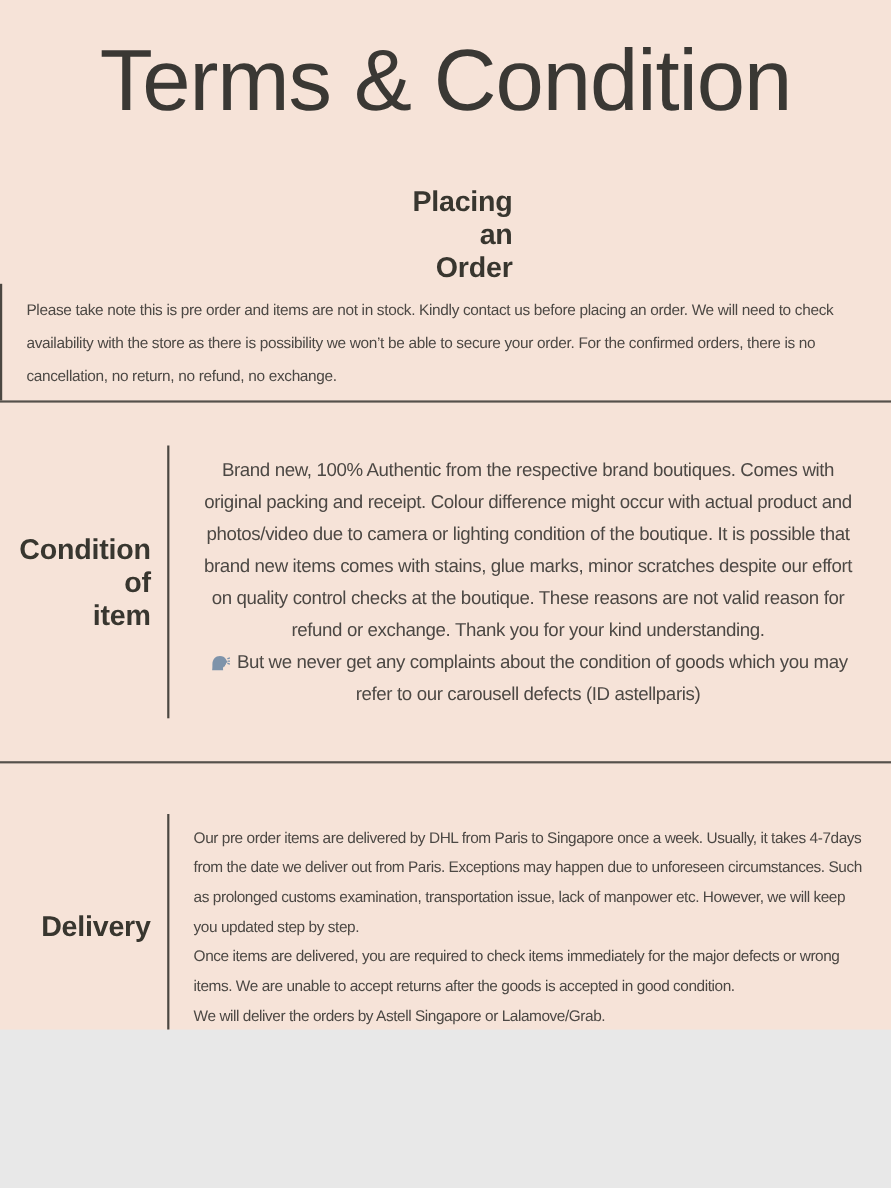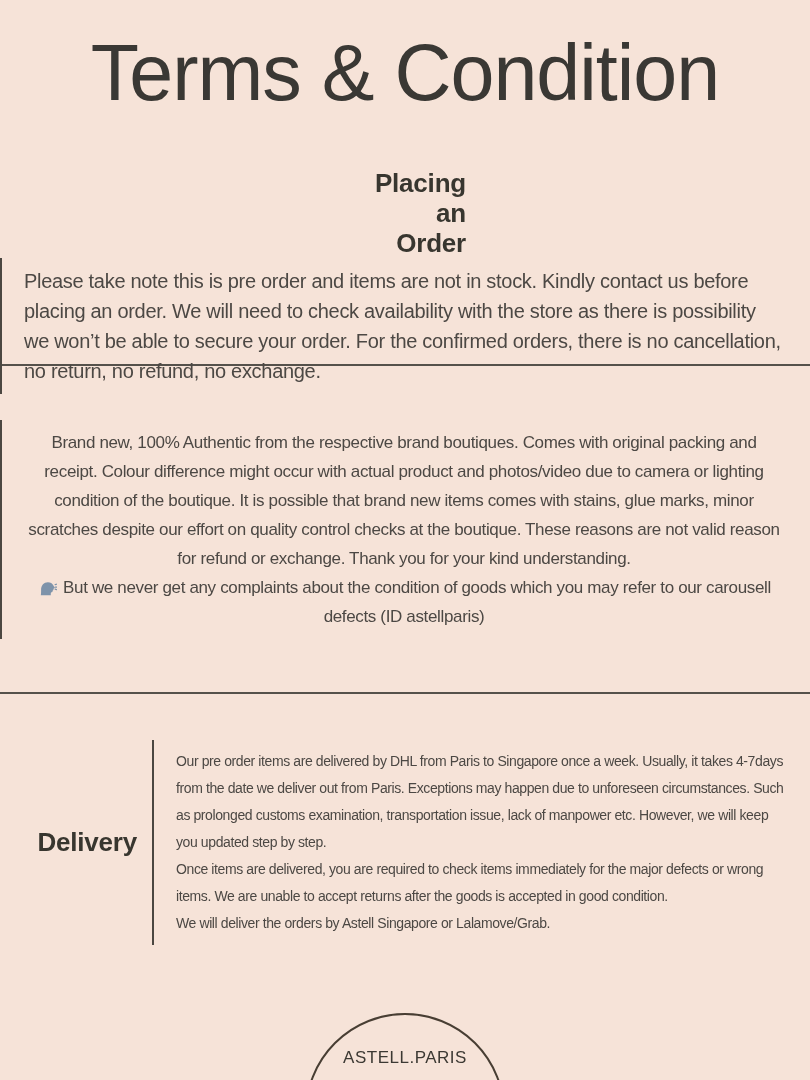--- a/index.html
+++ b/index.html
@@ -3,21 +3,21 @@
 <meta charset="utf-8">
 <style>
   html, body { margin: 0; padding: 0; }
   body {
     font-family: "Liberation Sans", sans-serif;
     background: #e8e8e8;
   }
   .page {
     position: relative;
     width: 810px;
-    height: 1080px;
+    height: 936px;
     margin: 0 auto;
     background: #f6e3d8;
     overflow: hidden;
     color: #4c4844;
   }
 
   
   .title-wrap {
     padding-top: 24px;
     text-align: center;
@@ -51,21 +51,21 @@
     white-space: pre-line;
   }
   .section-content {
     flex: 1;
     border-left: 2px solid #4b4741;
     padding: 8px 26px 8px 22px;
   }
 
   .section-1 { height: 196px; margin-top: 46px; flex-direction: column; }
   .section-1 .section-content {
-    font-size: 20px;
+    font-size: 14px;
     line-height: 30px;
     letter-spacing: -0.3px;
   }
 
   .section-2 { height: 326px; }
   .section-2 .section-content {
     font-size: 17px;
     line-height: 29px;
     letter-spacing: -0.35px;
     text-align: center;
@@ -131,20 +131,23 @@
 an
 Order</div>
     <div class="section-content">
       <span>Please take note this is pre order and items are not in stock. Kindly contact us before placing an order. We will need to check availability with the store as there is possibility we won’t be able to secure your order. For the confirmed orders, there is no cancellation, no return, no refund, no exchange.</span>
     </div>
   </div>
 
   <div class="divider"></div>
 
   <div class="section section-2">
+    <div class="section-label">Condition
+of
+item</div>
     <div class="section-content">
       <div>
         <span>Brand new, 100% Authentic from the respective brand boutiques. Comes with original packing and receipt. Colour difference might occur with actual product and photos/video due to camera or lighting condition of the boutique. It is possible that brand new items comes with stains, glue marks, minor scratches despite our effort on quality control checks at the boutique. These reasons are not valid reason for refund or exchange. Thank you for your kind understanding.</span>
       </div>
       <div>
         <span class="note-icon">
           <svg viewBox="0 0 24 24" width="20" height="20" aria-hidden="true">
             <path fill="#7e93aa" d="M4.6 22c.4-2.8.3-4.7.3-6.6 0-5.3 3.4-9 8.2-9 3.1 0 5.2 1.4 6.4 3.4.5.9.9 1.8 1.6 2.5.5.5.4 1-.2 1.2l-1.1.5c.3 1-.1 1.8-.9 2.1-.1 1.5-.7 2.3-2.1 2.4-.4 1.2-.4 2.2-.2 3.5z"></path>
             <g stroke="#7e93aa" stroke-width="1.5" stroke-linecap="round" fill="none">
               <path d="M21.8 9.2l1.6-.5"></path>

